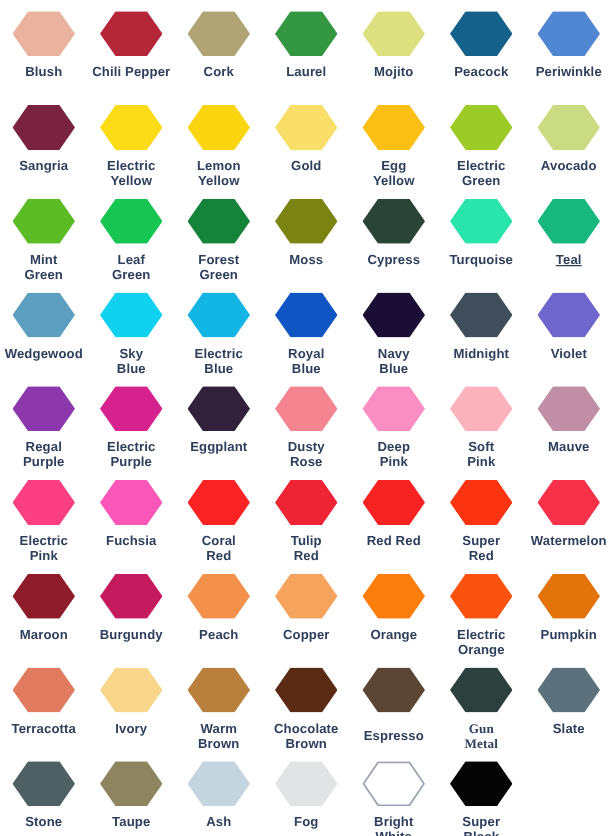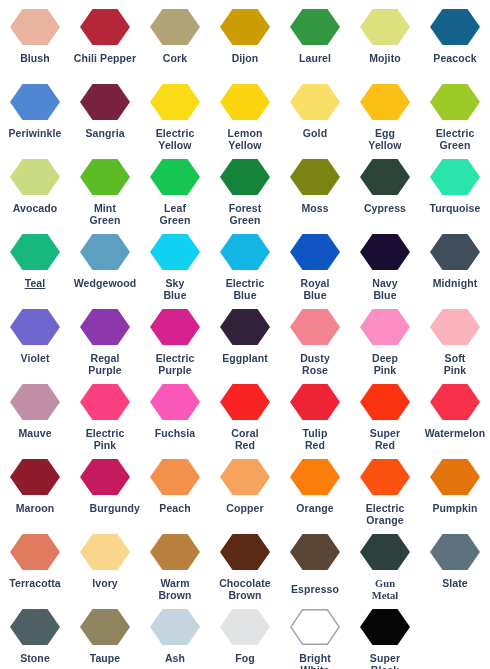--- a/index.html
+++ b/index.html
@@ -69,24 +69,20 @@
     </div>
     <div class="swatch-cell">
       <div class="swatch-hex" style="background: rgb(181, 38, 57);"></div>
       <div class="swatch-label" style="color: rgb(46, 63, 92);">Chili Pepper</div>
     </div>
     <div class="swatch-cell">
       <div class="swatch-hex" style="background: rgb(176, 164, 119);"></div>
       <div class="swatch-label" style="color: rgb(46, 63, 92);">Cork</div>
     </div>
     <div class="swatch-cell">
-      <div class="swatch-hex" style="background: rgb(204, 156, 5);"></div>
-      <div class="swatch-label" style="color: rgb(46, 63, 92);">Dijon</div>
-    </div>
-    <div class="swatch-cell">
       <div class="swatch-hex" style="background: rgb(51, 150, 64);"></div>
       <div class="swatch-label" style="color: rgb(46, 63, 92);">Laurel</div>
     </div>
     <div class="swatch-cell">
       <div class="swatch-hex" style="background: rgb(221, 224, 127);"></div>
       <div class="swatch-label" style="color: rgb(46, 63, 92);">Mojito</div>
     </div>
     <div class="swatch-cell">
       <div class="swatch-hex" style="background: rgb(20, 98, 140);"></div>
       <div class="swatch-label" style="color: rgb(46, 63, 92);">Peacock</div>
@@ -236,35 +232,39 @@
       <div class="swatch-hex" style="background: rgb(250, 35, 35);"></div>
       <div class="swatch-label" style="color: rgb(46, 63, 92);">Coral
 Red</div>
     </div>
     <div class="swatch-cell">
       <div class="swatch-hex" style="background: rgb(238, 36, 53);"></div>
       <div class="swatch-label" style="color: rgb(46, 63, 92);">Tulip
 Red</div>
     </div>
     <div class="swatch-cell">
+      <div class="swatch-hex" style="background: rgb(247, 35, 35);"></div>
+      <div class="swatch-label" style="color: rgb(46, 63, 92);">Red Red</div>
+    </div>
+    <div class="swatch-cell">
       <div class="swatch-hex" style="background: rgb(251, 51, 16);"></div>
       <div class="swatch-label" style="color: rgb(46, 63, 92);">Super
 Red</div>
     </div>
     <div class="swatch-cell">
       <div class="swatch-hex" style="background: rgb(248, 49, 74);"></div>
       <div class="swatch-label" style="color: rgb(46, 63, 92);">Watermelon</div>
     </div>
     <div class="swatch-cell">
       <div class="swatch-hex" style="background: rgb(143, 28, 43);"></div>
       <div class="swatch-label" style="color: rgb(46, 63, 92);">Maroon</div>
     </div>
     <div class="swatch-cell">
       <div class="swatch-hex" style="background: rgb(197, 26, 94);"></div>
-      <div class="swatch-label" style="color: rgb(46, 63, 92); text-align: right;">Burgundy</div>
+      <div class="swatch-label" style="color: rgb(46, 63, 92);">Burgundy</div>
     </div>
     <div class="swatch-cell">
       <div class="swatch-hex" style="background: rgb(242, 144, 76);"></div>
       <div class="swatch-label" style="color: rgb(46, 63, 92);">Peach</div>
     </div>
     <div class="swatch-cell">
       <div class="swatch-hex" style="background: rgb(246, 164, 93);"></div>
       <div class="swatch-label" style="color: rgb(46, 63, 92);">Copper</div>
     </div>
     <div class="swatch-cell">

